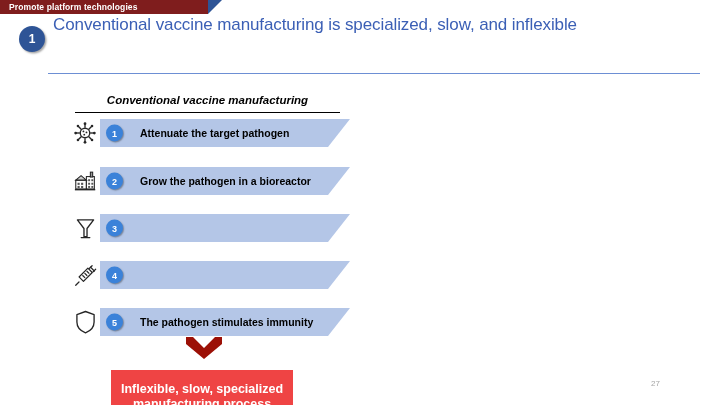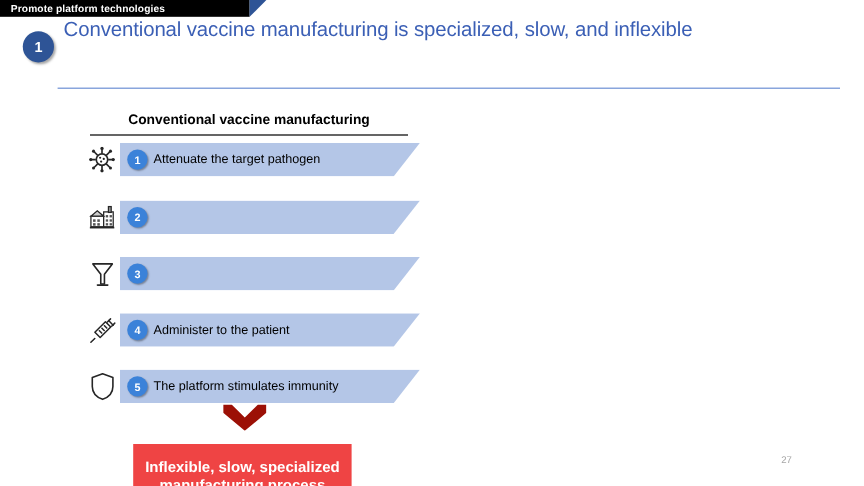--- a/index.html
+++ b/index.html
@@ -16,21 +16,21 @@
     -webkit-font-smoothing: antialiased;
   }
 
   
   .ribbon {
     position: absolute;
     left: 0;
     top: 0;
     height: 14px;
     width: 208px;
-    background: #000000;
+    background: #7f1d1d;
     display: flex;
     align-items: center;
   }
   .ribbon::after {
     content: "";
     position: absolute;
     left: 208px;
     top: 0;
     width: 0;
     height: 0;
@@ -88,20 +88,21 @@
     position: absolute;
     left: 75px;
     top: 93px;
     width: 265px;
     text-align: center;
     font-size: 11.5px;
     font-weight: bold;
     color: #000000;
     line-height: 1.25;
     z-index: 4;
+    font-style: italic;
   }
   .flow-heading-rule {
     position: absolute;
     left: 75px;
     top: 112px;
     width: 265px;
     height: 1px;
     background: #000000;
     z-index: 5;
   }
@@ -151,24 +152,25 @@
     color: #ffffff;
     font-size: 9px;
     font-weight: bold;
     display: flex;
     align-items: center;
     justify-content: center;
     box-shadow: 1px 1px 1.5px rgba(0,0,0,0.35);
     z-index: 2;
   }
   .row-label {
-    margin-left: 28px;
+    margin-left: 40px;
     font-size: 10.5px;
     color: #000000;
     white-space: nowrap;
+    font-weight: bold;
   }
 
   
   .down-chevron {
     position: absolute;
     left: 186px;
     top: 337px;
     width: 36px;
     height: 22px;
     z-index: 6;
@@ -272,20 +274,21 @@
           <rect x="16" y="14" width="2.2" height="2.2"></rect>
           <rect x="19.6" y="14" width="2.2" height="2.2"></rect>
           <rect x="16" y="17.6" width="2.2" height="2.2"></rect>
           <rect x="19.6" y="17.6" width="2.2" height="2.2"></rect>
         </g>
         <rect x="1" y="21" width="23" height="1.6" fill="#262626"></rect>
       </svg>
     </span>
     <span class="row-arrow">
       <span class="row-num">2</span>
+      <span class="row-label">Grow the pathogen in a bioreactor</span>
     </span>
   </div>
 
   <div class="flow-row" style="top:213px">
     <span class="row-icon">
       <svg width="21" height="23" viewBox="0 0 22 24">
         <g stroke="#262626" stroke-width="1.4" fill="none" stroke-linejoin="round">
           <polygon points="2.5,3 19.5,3 12.6,12 12.6,20.5 9.4,20.5 9.4,12"></polygon>
           <line x1="6.5" y1="21.5" x2="15.5" y2="21.5" stroke-linecap="round"></line>
         </g>
@@ -306,33 +309,32 @@
           <line x1="22.6" y1="5.5" x2="19.9" y2="8.2" stroke-linecap="round"></line>
           <line x1="5.2" y1="18.8" x2="1.8" y2="22.2" stroke-linecap="round"></line>
           <line x1="13.2" y1="7.3" x2="16.0" y2="10.1"></line>
           <line x1="11.0" y1="9.5" x2="13.8" y2="12.3"></line>
           <line x1="8.8" y1="11.7" x2="11.6" y2="14.5"></line>
         </g>
       </svg>
     </span>
     <span class="row-arrow">
       <span class="row-num">4</span>
-      <span class="row-label">Administer to the patient</span>
     </span>
   </div>
 
   <div class="flow-row" style="top:307px">
     <span class="row-icon">
       <svg width="21" height="24" viewBox="0 0 22 25">
         <path d="M11 1.5 L20 4.8 L20 12.5 C20 18.5 15.8 22 11 23.8 C6.2 22 2 18.5 2 12.5 L2 4.8 Z" fill="#ffffff" stroke="#262626" stroke-width="1.4" stroke-linejoin="round"></path>
       </svg>
     </span>
     <span class="row-arrow">
       <span class="row-num">5</span>
-      <span class="row-label">The platform stimulates immunity</span>
+      <span class="row-label">The pathogen stimulates immunity</span>
     </span>
   </div>
 
 </div>
 
 <span class="down-chevron">
   <svg width="36" height="22" viewBox="0 0 36 22">
     <polygon points="0,0 7,0 18,11 29,0 36,0 36,7 18,22 0,7" fill="#9c1006"></polygon>
   </svg>
 </span>

